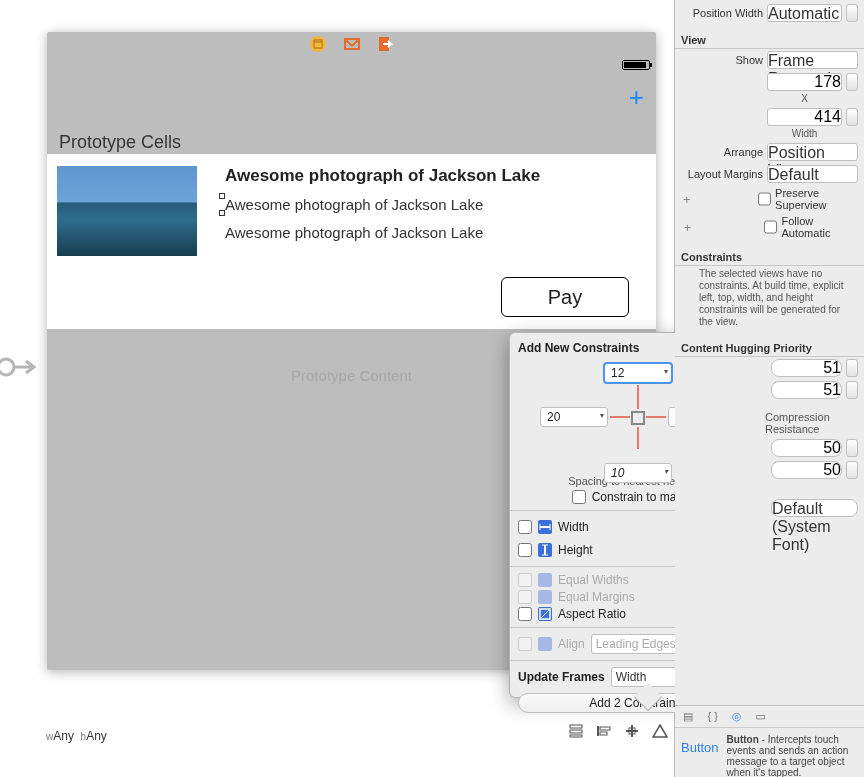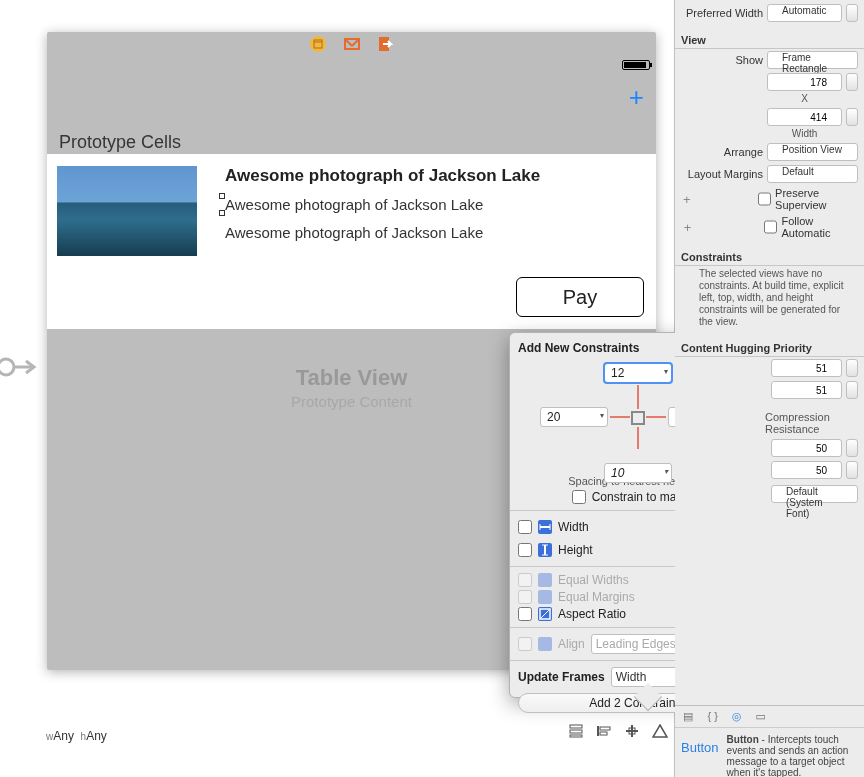--- a/index.html
+++ b/index.html
@@ -13,39 +13,39 @@
   .battery:after { content:""; position:absolute; right:-3px; top:2px; width:2px; height:4px; background:#000;}
   .battery:before { content:""; position:absolute; left:1px; top:1px; bottom:1px; width:22px; background:#000;}
   .nav { position:absolute; top:50px; right:12px;}
   .plus { font-size:26px; color:#1D86FF; font-weight:300;}
   .header-label { position:absolute; top:100px; left:12px; font-size:18px; color:#363636; font-weight:500;}
   .cell { position:absolute; top:122px; left:0; width:609px; height:175px; background:#fff; }
   .cell-img { position:absolute; left:10px; top:12px; width:140px; height:90px; background:linear-gradient(#6096D0 0%, #6DA4D7 40%, #275C7C 41%, #2F6D8D 60%, #163D4F 100%);}
   .cell-title { position:absolute; left:178px; top:12px; font-size:17px; font-weight:600;}
   .cell-sub { position:absolute; left:178px; font-size:15px; color:#333;}
   .handles { position:absolute; width:6px; height:6px; border:1px solid #333;}
-  .apple-pay { position:absolute; right:12px; bottom:12px; width:128px; height:40px; border:1px solid #000; border-radius:6px; display:flex; align-items:center; justify-content:center; font-size:20px; font-weight:500;margin-left:48px;}
+  .apple-pay { position:absolute; right:27px; bottom:12px; width:128px; height:40px; border:1px solid #000; border-radius:6px; display:flex; align-items:center; justify-content:center; font-size:20px; font-weight:500;margin-left:48px;}
   .tv-label { position:absolute; top:333px; width:100%; text-align:center; }
   .tv-label .t1{color:#999; font-size:22px; font-weight:bold;}
   .tv-label .t2{color:#A8A8A8; font-size:15px; margin-top:2px;}
   .size-class { position:absolute; bottom:34px; left:46px; font-size:12px; color:#333;}
   .bottom-icons { position:absolute; bottom:36px; right:6px; display:flex; gap:12px; color:#5A5A5A;}
 
   .inspector { position:absolute; right:0; top:0; width:189px; height:777px; background:#ECECEC; font-size:11px; color:#333;}
   .row { display:flex; align-items:center; padding:2px 6px; gap:4px;}
   .lbl { text-align:right; min-width:82px; color:#333;}
   .sect { font-weight:bold; padding:4px 6px 2px 6px; border-bottom:1px solid #C6C6C6; margin-top:6px;}
-  .sel, .txt { height:18px; border:1px solid #BFBFBF; background:#fff; font-size:10px; padding:0 14px; border-radius:3px; flex:1; min-width:0;}
+  .sel, .txt { height:18px; border:1px solid #BFBFBF; background:#fff; font-size:16px; padding:0 0; border-radius:3px; flex:1; min-width:0;}
   .txt { text-align:right;}
   .stepper { width:12px; height:18px; background:linear-gradient(#fff,#E2E2E2); border:1px solid #BFBFBF; border-radius:3px; position:relative;}
   .sublbl { font-size:10px; color:#555; text-align:center;}
   .chk { width:14px; height:14px;}
   .plusbtn { color:#888; font-size:13px; width:14px; text-align:center;}
   .note { font-size:10px; color:#555; padding:2px 8px 4px 24px; line-height:1.2;}
-  .indent-field { margin-left:90px; width:78px;}
+  .indent-field { margin-left:90px; width:78px;border-radius:8px;}
 
   .popover { position:absolute; left:509px; top:332px; width:256px; height:366px; background:#ECECEC; border:1px solid #B3B3B3; border-radius:6px; box-shadow:0 6px 20px rgba(0,0,0,0.35); font-size:12px; padding:8px;}
   .popover .ptitle { font-weight:bold; margin-bottom:8px;}
   .spacing { position:relative; height:110px;}
   .combo { width:68px; height:20px; border:1px solid #BFBFBF; background:#fff; border-radius:3px; display:flex; align-items:center; padding:0 16px 0 6px; position:absolute; font-size:12px;}
   .combo.sel-blue { outline:2px solid #4E91F7; outline-offset:-1px;}
   .combo .arr { position:absolute; right:3px; top:3px; font-size:8px; color:#555;}
   .stext { width:100%; text-align:center; color:#555; margin-top:2px; font-size:11px;}
   .constraint-line { position:absolute; background:#E67A6C;}
   .square { position:absolute; width:14px; height:14px; border:2px solid #888; left:113px; top:48px;}
@@ -109,21 +109,20 @@
         <span class="handles" style="left:-6px; top:14px;"></span>
         <span class="handles" style="right:-216px; top:14px;"></span>
       </div>
       <div class="cell-sub" style="top:70px;">Awesome photograph of Jackson Lake</div>
       <div class="apple-pay">
           <span></span>
           <span>Pay</span>
         </div>
     </div>
     <div class="tv-label">
-      <div class="t1">Table View</div>
       <div class="t2">Prototype Content</div>
     </div>
   </div>
   <div class="size-class">
     <span style="font-size:10px;color:#777;">w</span><span>Any</span>
     &nbsp;<span style="font-size:10px;color:#777;">h</span><span>Any</span>
   </div>
   <div class="bottom-icons">
     <span><svg width="16" height="14">
           <rect x="2" y="1" width="12" height="3" stroke="#555" fill="none"></rect>
@@ -245,21 +244,21 @@
         <span>Width</span>
         <span class="ud">▴<br>▾</span>
       </div>
     </div>
   <div class="pbtn">Add 2 Constraints</div>
   <div class="tail"></div>
 </div>
 
 <div class="inspector">
   <div class="row" style="margin-top:2px;">
-      <span class="lbl">Preferred Width</span>
+      <span class="lbl">Position Width</span>
       <div class="sel"><span>Automatic</span></div>
       <div class="stepper"></div>
     </div>
   <div class="sect">View</div>
   <div class="row">
       <span class="lbl">Show</span>
       <div class="sel"><span>Frame Rectangle</span></div>
     </div>
   <div class="row">
       <span class="lbl"></span>
@@ -314,21 +313,21 @@
     </div>
   <div class="sect" style="border-bottom:none; padding-left:90px; font-weight:normal; color:#555">Compression Resistance</div>
   <div class="row">
       <input class="txt indent-field" value="50" style="">
       <div class="stepper"></div>
     </div>
   <div class="row">
       <input class="txt indent-field" value="50" style="">
       <div class="stepper"></div>
     </div>
-  <div class="row" style="margin-top:2px;">
+  <div class="row" style="margin-top:16px;">
       <div class="sel indent-field" style="width:94px"><span>Default (System Font)</span></div>
     </div>
 
   <div class="lib">
     <div class="lib-toolbar">
       <span>▤</span>
       <span>{ }</span>
       <span style="color:#2C80E6">◎</span>
       <span>▭</span>
     </div>

